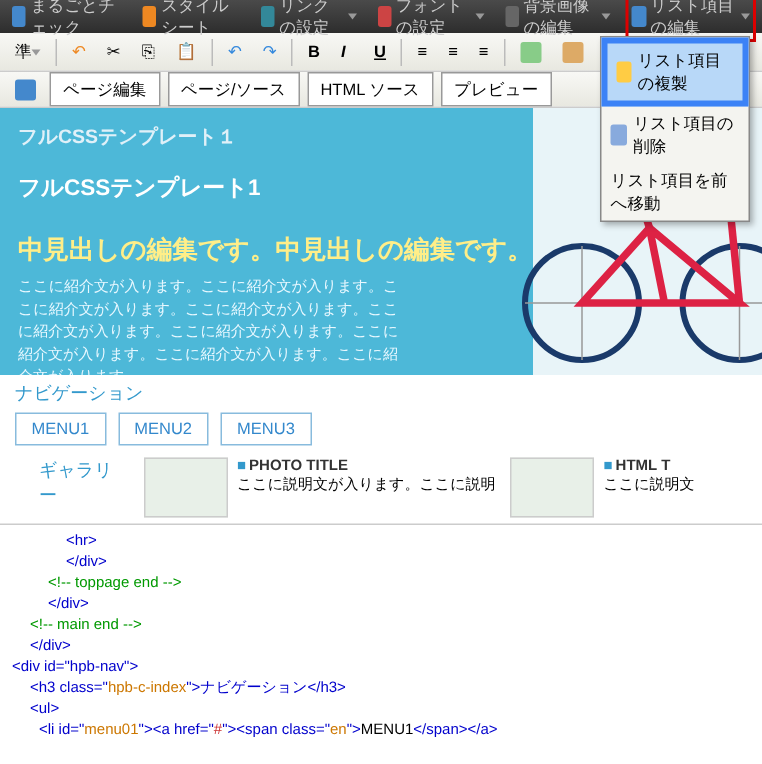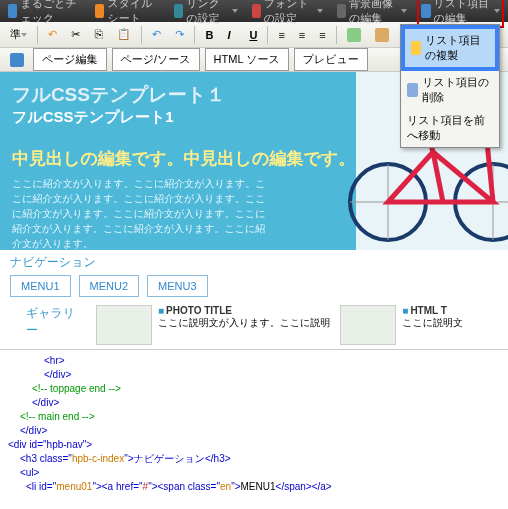--- a/index.html
+++ b/index.html
@@ -17,21 +17,21 @@
 .toolbar2{background:linear-gradient(#f8f8f5,#e8e8e0);height:26px;display:flex;align-items:center;padding:0 6px;gap:6px;border-bottom:1px solid #ccc}
 .tb-btn{padding:2px 4px;cursor:pointer;display:flex;align-items:center}
 .sep{width:1px;height:18px;background:#bbb}
 .txtbtn{font-weight:bold;width:16px;text-align:center}
 .toolbar3{background:linear-gradient(#f8f8f5,#e8e8e0);height:24px;display:flex;align-items:center;padding:0 6px;gap:5px;border-bottom:1px solid #ccc}
 .tab{background:#fff;border:1px solid #999;padding:3px 8px;font-size:11px}
 .dropdown{position:absolute;right:8px;top:24px;background:#f4f4f0;border:1px solid #888;box-shadow:2px 2px 4px rgba(0,0,0,0.3);width:100px;z-index:10}
 .dd-item{padding:4px 6px;display:flex;align-items:center;gap:4px;cursor:pointer}
 .dd-hl{background:#b8d8f8;border:4px solid #3b82f6}
 .content{position:relative;height:178px;background:linear-gradient(90deg,#4db8d8 0%,#4db8d8 70%,#e8f4f8 70%);padding:10px 12px;color:#fff;overflow:hidden}
-.content h2{font-size:19px;color:#e0f0f8;margin-bottom:0}
+.content h2{font-size:13px;color:#e0f0f8;margin-bottom:16px}
 .content h1{font-size:15px;color:#fff;margin-bottom:20px}
 .content h3{font-size:17px;color:#ffee88;margin-bottom:6px}
 .content p{font-size:10px;color:#e8f8ff;line-height:1.5;width:260px}
 .bike{position:absolute;right:-30px;top:-10px;width:200px;height:200px}
 .nav-sec{padding:4px 10px}
 .nav-label{color:#3399cc;font-size:12px;margin-bottom:4px}
 .nav-tabs{display:flex;gap:8px}
 .nav-tab{border:1px solid #88bbdd;padding:4px 10px;color:#3388cc;font-size:11px;background:#fff;cursor:pointer}
 .gallery-sec{padding:4px 26px;display:flex;gap:10px;align-items:flex-start}
 .gallery-label{color:#3399cc;font-size:12px;width:60px}

